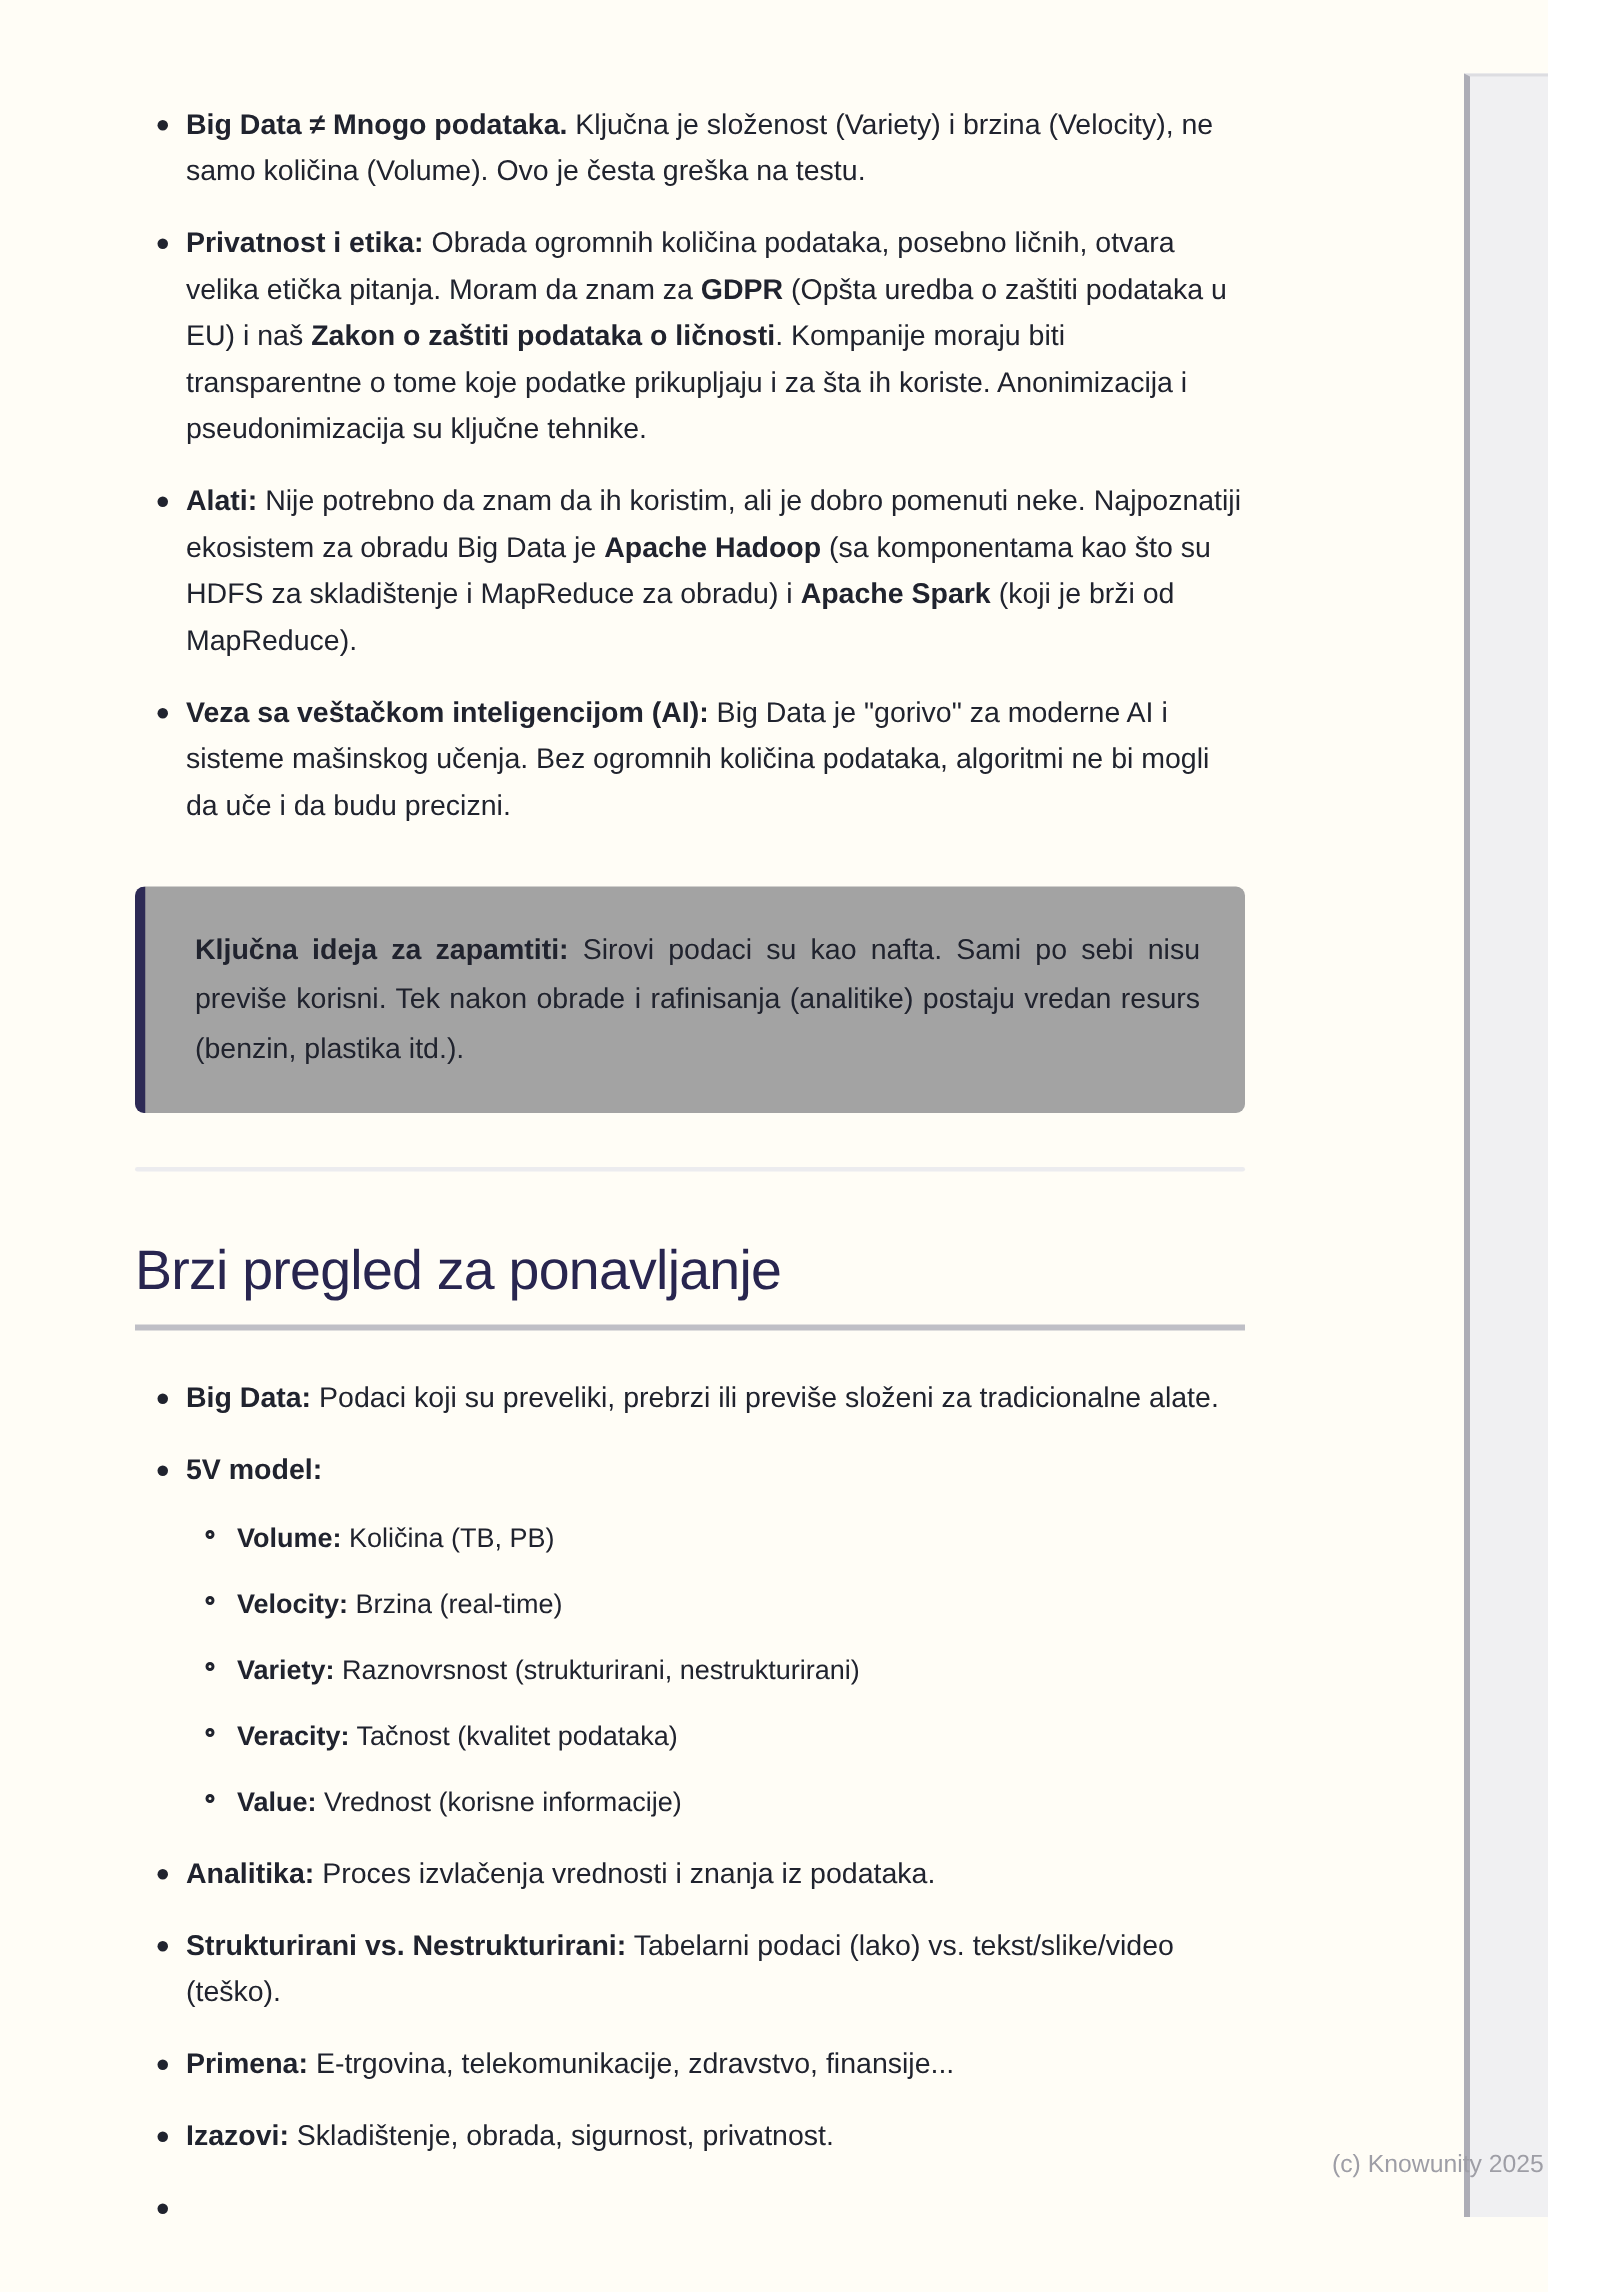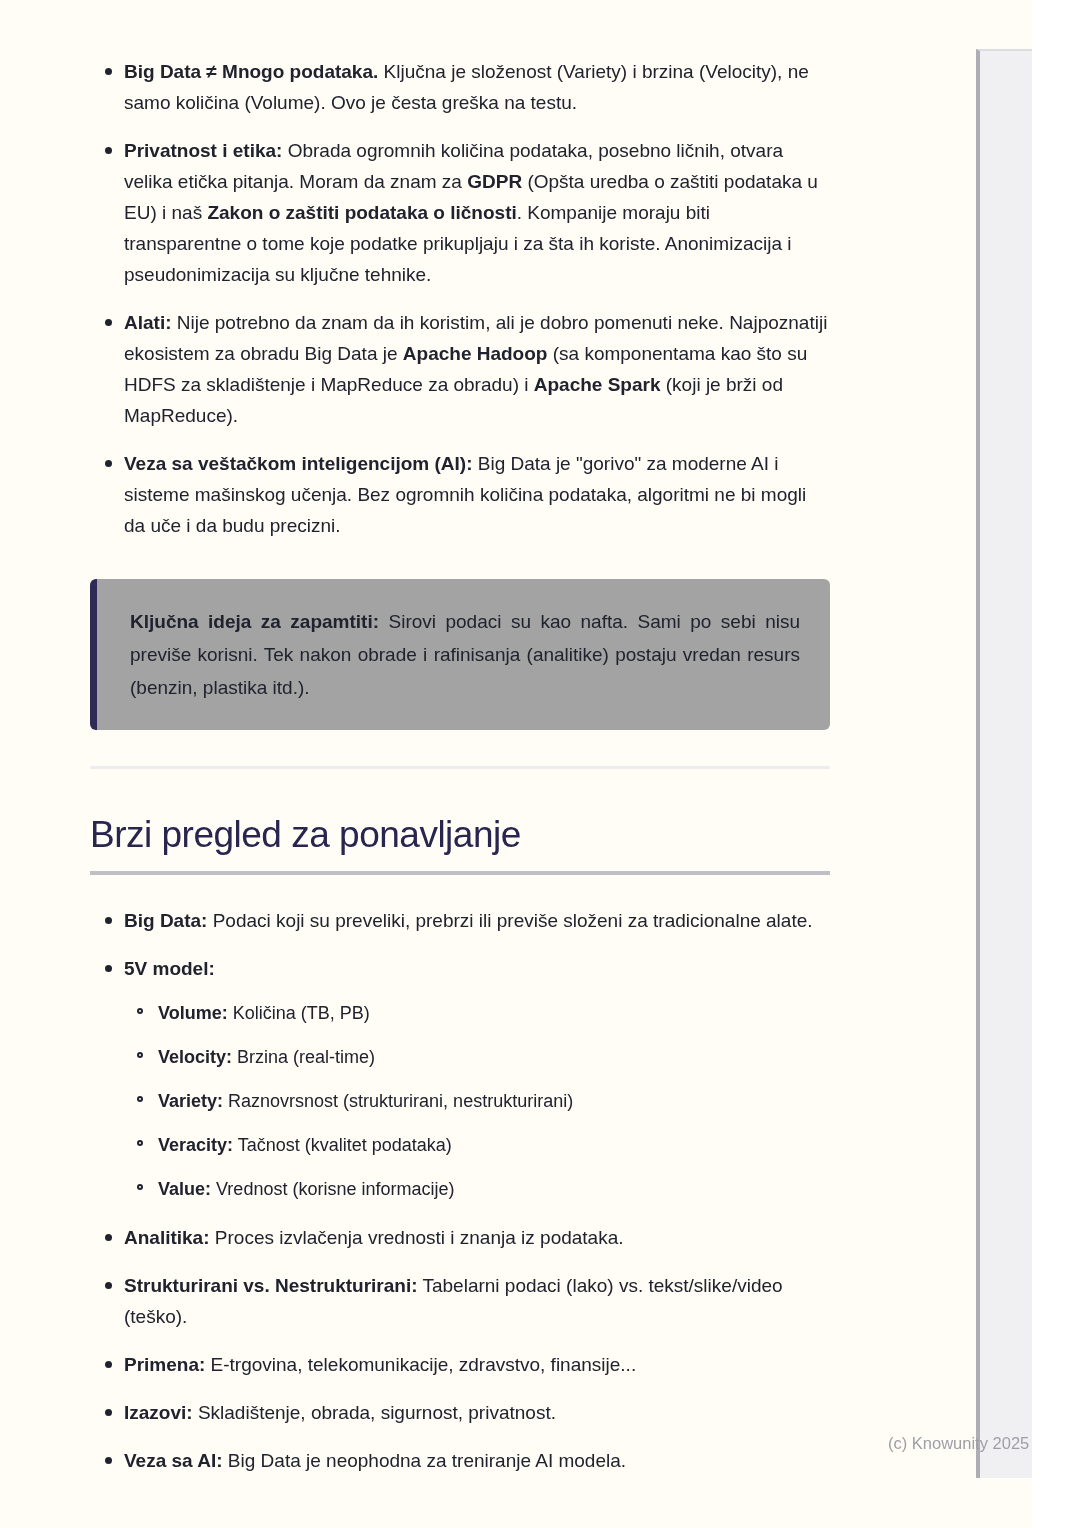--- a/index.html
+++ b/index.html
@@ -10,21 +10,21 @@
     position: relative;
     background: #fffdf6;
     font-family: "Liberation Sans", sans-serif;
     color: #20232e;
     overflow: hidden;
   }
 
   .content {
     position: absolute;
     left: 90px;
-    top: 56px;
+    top: 68px;
     width: 740px;
   }
 
   
   ul.list { list-style: none; margin: 0; padding: 0 0 0 34px; }
   ul.list > li {
     position: relative;
     font-size: 19px;
     line-height: 31px;
     margin-bottom: 17px;
@@ -204,19 +204,18 @@
     <li>
       <span class="dot"></span>
       <span><b>Primena:</b><span> E-trgovina, telekomunikacije, zdravstvo, finansije...</span></span>
     </li>
     <li>
       <span class="dot"></span>
       <span><b>Izazovi:</b><span> Skladištenje, obrada, sigurnost, privatnost.</span></span>
     </li>
     <li>
       <span class="dot"></span>
-      <span><b>Veza sa AI:</b><span> Big Data je neophodna za treniranje AI modela.</span></span>
     </li>
   </ul>
 
 </div>
 
 <div class="watermark">(c) Knowunity 2025</div>
 
 </body></html>

